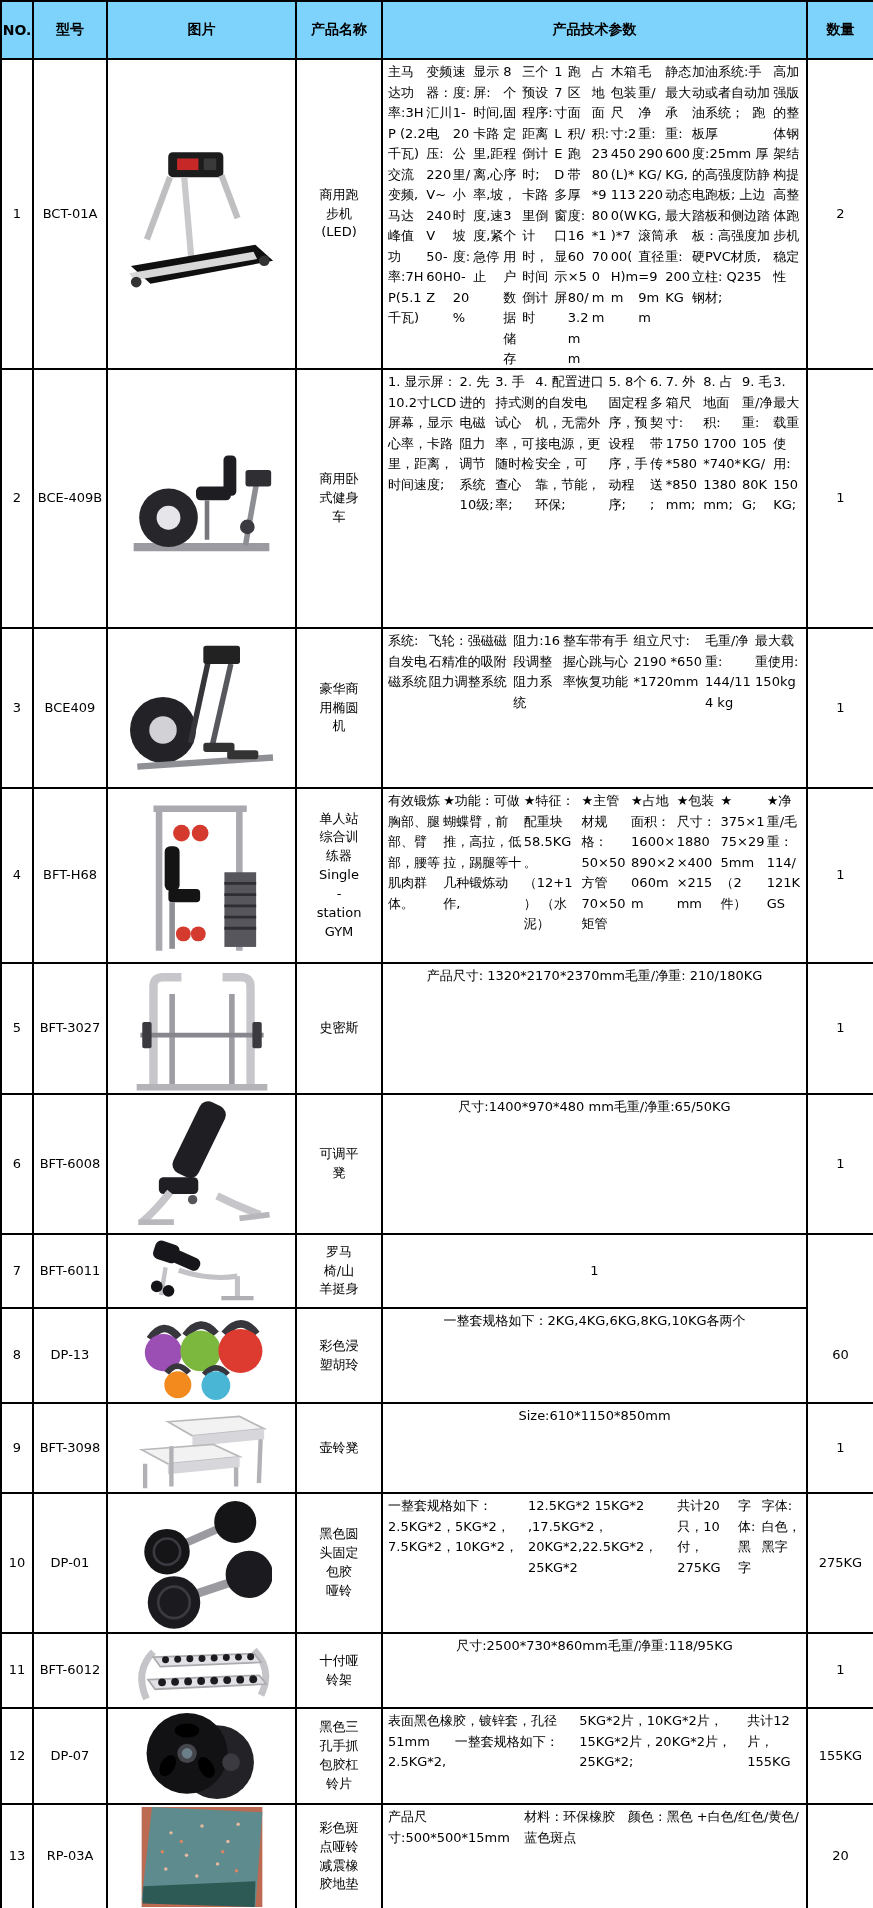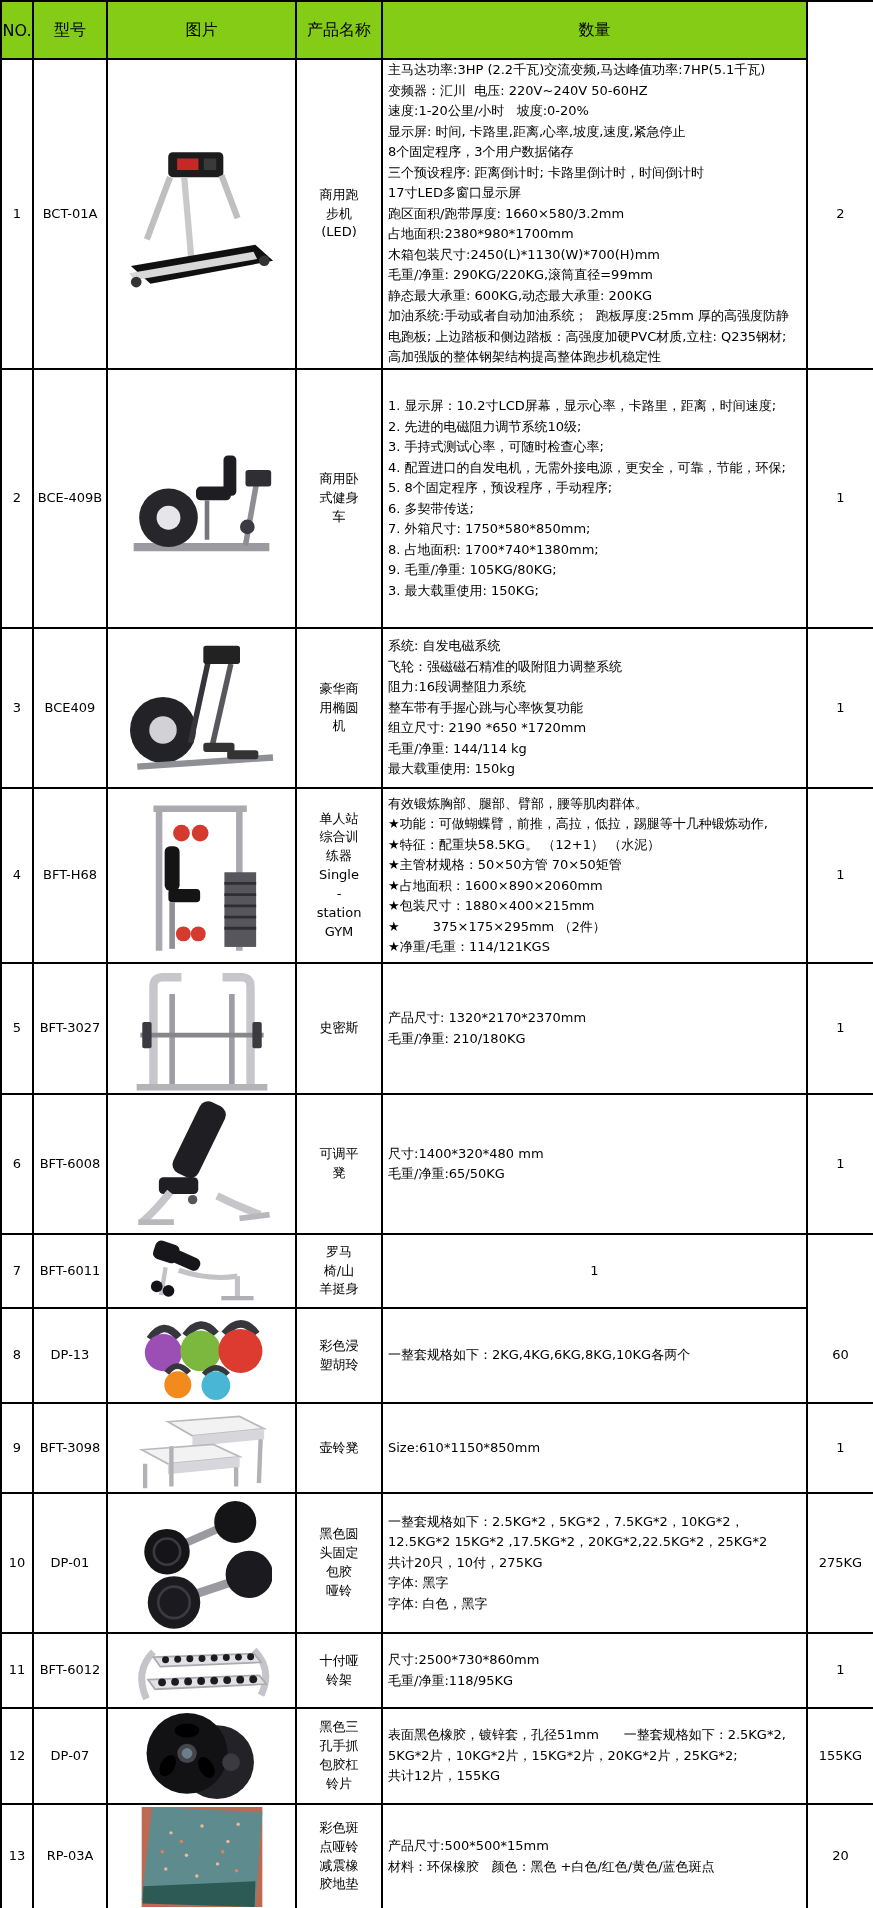--- a/index.html
+++ b/index.html
@@ -2,42 +2,43 @@
 <html><head>
 <meta charset="utf-8">
 <style>
   * { margin:0; padding:0; box-sizing:border-box; }
   html,body { background:#fff; }
   body { font-family:"DejaVu Sans","Liberation Sans",sans-serif; color:#000; }
   .sheet { width:875px; }
   .tbl { border-top:2px solid #000; border-left:2px solid #000; width:875px; }
   .trow { display:grid; grid-template-columns:32px 74px 189px 86px 425px 1fr; }
   .cell { border-right:2px solid #000; border-bottom:2px solid #000; overflow:hidden; }
-  .hrow .cell { background:#84cc16; display:flex; align-items:center; justify-content:center;
-                font-weight:normal; font-size:16px; }
+  .hrow .cell { background:#7dd3fc; display:flex; align-items:center; justify-content:center;
+                font-weight:bold; font-size:14px; }
   .hrow { height:58px; }
   .c-center { display:flex; align-items:center; justify-content:center; text-align:center;
               font-size:13px; line-height:1.45; padding:2px; }
   .c-img { display:flex; align-items:center; justify-content:center; padding:2px; }
-  .c-params { display:flex; flex-direction:column; justify-content:center;
+  .c-params { display:flex; flex-direction:row; justify-content:center;
               font-size:13px; line-height:20.5px; padding:2px 5px; }
   .param-line { white-space:pre-wrap; word-break:break-word; }
   .c-name { padding:2px 21px; }
   svg { display:block; }
 </style>
 </head>
 <body>
 
 <div class="sheet">
   <div class="tbl">
     <div class="trow hrow">
       <div class="cell">NO.</div>
       <div class="cell">型号</div>
       <div class="cell">图片</div>
       <div class="cell">产品名称</div>
+      <div class="cell">产品技术参数</div>
       <div class="cell">数量</div>
     </div>
     <div id="tbody">
   <div class="trow" style="height: 310px;">
     <div class="cell c-center">1</div>
     <div class="cell c-center">BCT-01A</div>
     <div class="cell c-img">
             <svg width="160" height="185" viewBox="0 0 180 200">
               <rect x="52" y="30" width="62" height="28" rx="5" fill="#1c1c1c"></rect>
               <rect x="62" y="37" width="24" height="13" fill="#c62828"></rect>
@@ -196,21 +197,21 @@
               <rect x="34" y="84" width="42" height="18" rx="5" fill="#1e1e23"></rect>
               <path d="M46 100 Q30 120 16 132" stroke="#c6c6ca" stroke-width="8" fill="none"></path>
               <path d="M96 104 Q120 116 142 124" stroke="#c6c6ca" stroke-width="8" fill="none"></path>
               <path d="M12 132 L50 132" stroke="#b8b8bc" stroke-width="6"></path>
               <path d="M120 128 L152 124" stroke="#b8b8bc" stroke-width="6"></path>
               <circle cx="70" cy="108" r="5" fill="#55555a"></circle>
             </svg>
           </div>
     <div class="cell c-center c-name">可调平凳</div>
     <div class="cell c-params">
-            <div class="param-line">尺寸:1400*320*480 mm</div>
+            <div class="param-line">尺寸:1400*970*480 mm</div>
             <div class="param-line">毛重/净重:65/50KG</div>
           </div>
     <div class="cell c-center">1</div>
   </div>
 
   <div class="trow" style="height: 74px;">
     <div class="cell c-center">7</div>
     <div class="cell c-center">BFT-6011</div>
     <div class="cell c-img">
             <svg width="125" height="66" viewBox="0 0 170 90">

